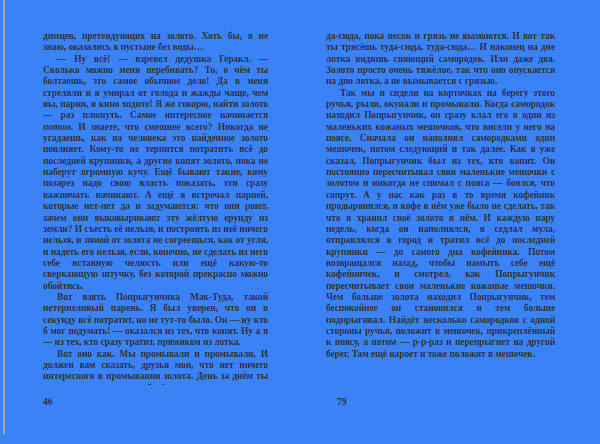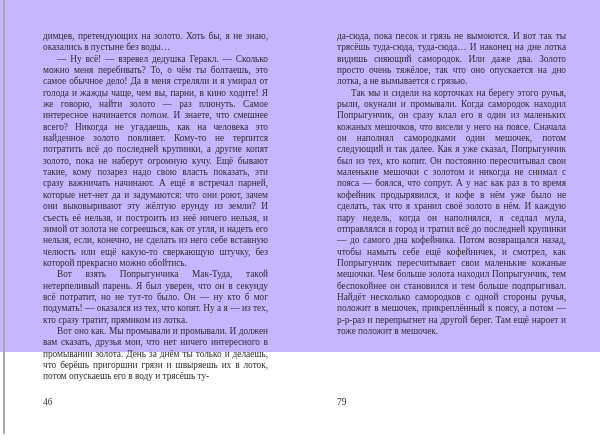--- a/index.html
+++ b/index.html
@@ -6,24 +6,25 @@
     margin: 0;
     padding: 0;
     width: 600px;
     height: 444px;
     background: #ffffff;
     overflow: hidden;
   }
   .spread {
     position: relative;
     width: 600px;
-    height: 352px;
-    background: #c4b5fd;
+    height: 444px;
+    background: #3b82f6;
     font-family: "Liberation Serif", "DejaVu Serif", serif;
     color: #303036;
+    font-weight: bold;
   }
   .page-edge-line {
     position: absolute;
     left: 3px;
     top: 0;
     width: 1.5px;
     height: 434px;
     background: #a6a6ac;
   }
   .page-text {
@@ -32,21 +33,21 @@
     height: 354px;
     overflow: hidden;
     font-size: 9.4px;
     line-height: 11.35px;
     text-align: justify;
     letter-spacing: -0.05px;
     -webkit-hyphens: auto;
     hyphens: auto;
   }
   .page-text.left  { left: 43px;  width: 225px; }
-  .page-text.right { left: 337px; width: 229px; }
+  .page-text.right { left: 326px; width: 229px; }
   .page-text p {
     margin: 0;
     padding: 0;
   }
   .page-text p.indent { text-indent: 14px; }
   .page-text i { font-style: italic; }
   .page-number {
     position: absolute;
     top: 397px;
     font-size: 9.5px;

